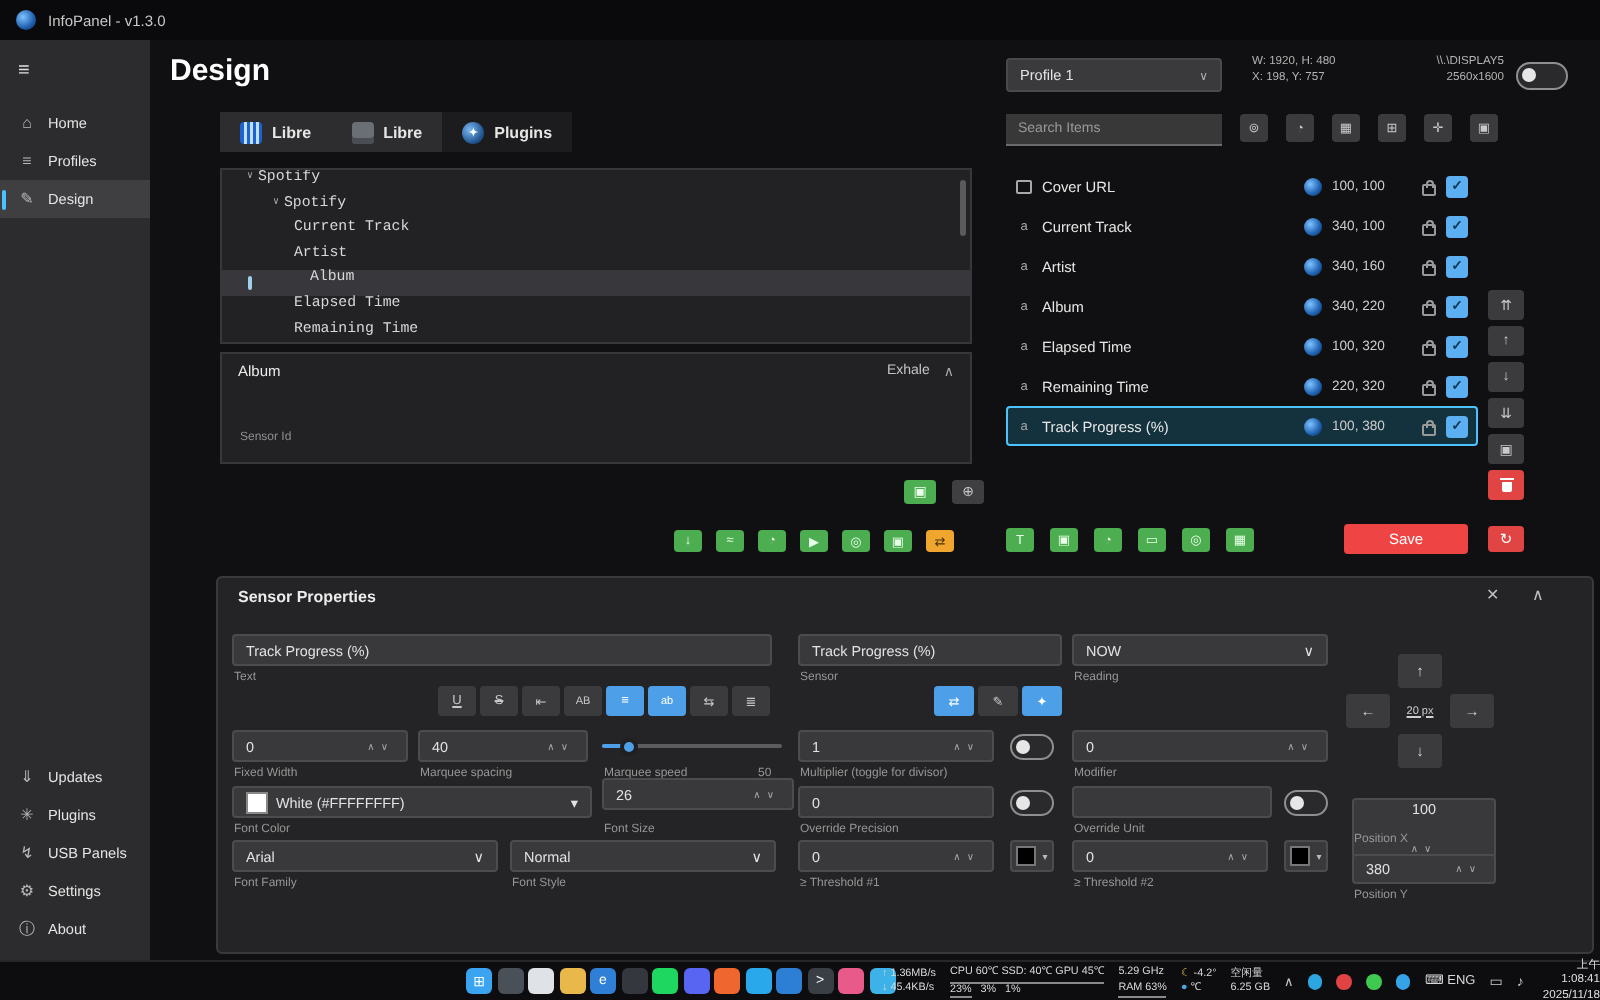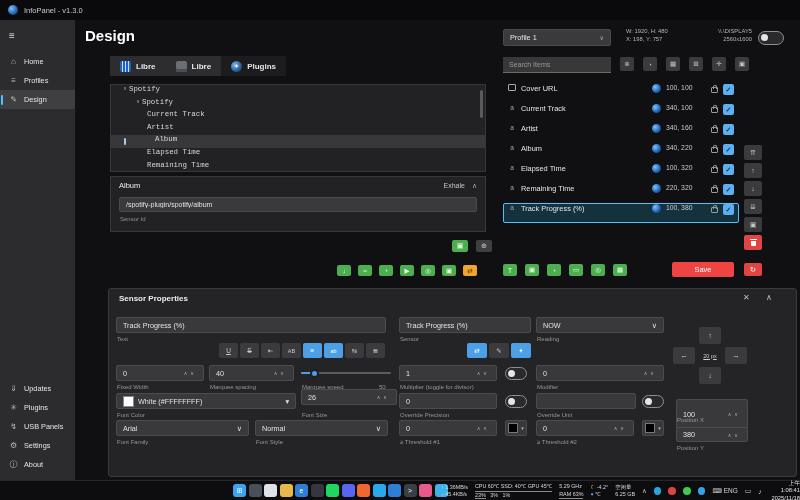--- a/index.html
+++ b/index.html
@@ -53,21 +53,21 @@
   .row-flex{display:flex;}
   
   .drop{background:#3a3a3d;border:1px solid #4a4a4d;border-radius:2px;display:flex;align-items:center;justify-content:space-between;box-sizing:border-box;padding:0 6px;font-size:7.3px;color:#e4e4e4;}
   .drop .dv{font-size:6px;color:#b0b0b0;}
   .geom{font-size:5.8px;color:#b4b4b4;line-height:7.5px;}
   .tog{width:24px;height:12px;border:1px solid #8f8f8f;border-radius:7px;position:relative;background:#2a2a2c;}
   .tog .knob{position:absolute;left:1.5px;top:1.5px;width:7px;height:7px;border-radius:50%;background:#e6e6e6;}
   .search{background:#383838;border:none;border-bottom:1px solid #6a6a6a;color:#e0e0e0;font-size:7px;font-family:"Liberation Sans",sans-serif;box-sizing:border-box;padding:0 6px;}
   .search::placeholder{color:#9a9a9a;}
   .tbtn{width:14px;height:14px;background:#3b3b3e;border-radius:2px;display:flex;align-items:center;justify-content:center;font-size:6.5px;color:#c8c8c8;}
-  .litem{height:20px;display:flex;gap:5px;padding:0 4px;border:1px solid transparent;border-radius:2px;box-sizing:border-box;}
+  .litem{height:20px;display:flex;align-items:center;gap:5px;padding:0 4px;border:1px solid transparent;border-radius:2px;box-sizing:border-box;}
   .litem.sel{background:#13323d;border-color:#4cc2ff;}
   .litem .lb{font-size:7.4px;color:#e6e6e6;flex:1;}
   .litem .pos{font-size:6.8px;color:#cccccc;width:40px;}
   .pdot{width:9px;height:9px;border-radius:50%;background:radial-gradient(circle at 35% 35%,#7ec3ff,#1d5fae 60%,#0c2d52);}
   .pic{width:8px;height:7px;border:1px solid #a8a8a8;border-radius:1px;box-sizing:border-box;}
   .sico{font-size:6.5px;color:#a8a8a8;width:8px;text-align:center;}
   .lock{width:5px;height:4px;border:1px solid #999;border-radius:1px;position:relative;margin-top:3px;}
   .lock::before{content:"";position:absolute;top:-3px;left:0.5px;width:2.5px;height:3px;border:1px solid #999;border-bottom:none;border-radius:2px 2px 0 0;}
   .cbx{width:11px;height:11px;border-radius:2px;background:#5caff0;display:flex;align-items:center;justify-content:center;font-size:7px;font-weight:bold;color:#143a55;}
   .strip{display:flex;flex-direction:column;gap:3px;}
@@ -201,21 +201,20 @@
   </div>
 
 <div class="abs panel detail">
   <div class="dhead">
     <span class="dtitle">Album</span>
     <span class="dright">
       <span>Exhale</span>
       <span style="color:#a8a8a8;">∧</span>
     </span>
   </div>
-  <input class="fld" value="/spotify-plugin/spotify/album" style="">
   <div class="flbl">Sensor Id</div>
 </div>
 
 <div class="abs row-flex" id="quick-row" style="left:452px;top:240px;gap:8px;">
     <div class="btn b-green" style="width: 16px; height: 12px; font-size: 7px;">▣</div>
     <div class="btn b-gray" style="width: 16px; height: 12px; font-size: 7px;">⊕</div>
   </div>
 <div class="abs row-flex" id="main-add-row" style="left:337px;top:265px;gap:7px;">
     <div class="btn b-green" style="width: 14px; height: 11px; font-size: 6.5px;">↓</div>
     <div class="btn b-green" style="width: 14px; height: 11px; font-size: 6.5px;">≈</div>
@@ -486,21 +485,21 @@
       <span class="swv">▾</span>
     </div>
   <div class="lbl" style="left:428px;top:150px;">≥ Threshold #2</div>
 
   <div class="dbtn" style="left:590px;top:38px;">↑</div>
   <div class="dbtn" style="left:564px;top:58px;">←</div>
   <div class="dctr" style="left:590px;top:58px;">20 px</div>
   <div class="dbtn" style="left:616px;top:58px;">→</div>
   <div class="dbtn" style="left:590px;top:78px;">↓</div>
 
-  <div class="spin" style="left:567px;top:110px;width:72px;height:30px;">
+  <div class="spin" style="left:567px;top:110px;width:72px;height:30px;flex-direction:column;">
     <span>100</span>
       <span class="chevs">∧∨</span>
     </div>
   <div class="lbl" style="left:568px;top:128px;">Position X</div>
   <div class="spin" style="left:567px;top:138px;width:72px;height:15px;">
     <span>380</span>
       <span class="chevs">∧∨</span>
     </div>
   <div class="lbl" style="left:568px;top:156px;">Position Y</div>
 </div>

